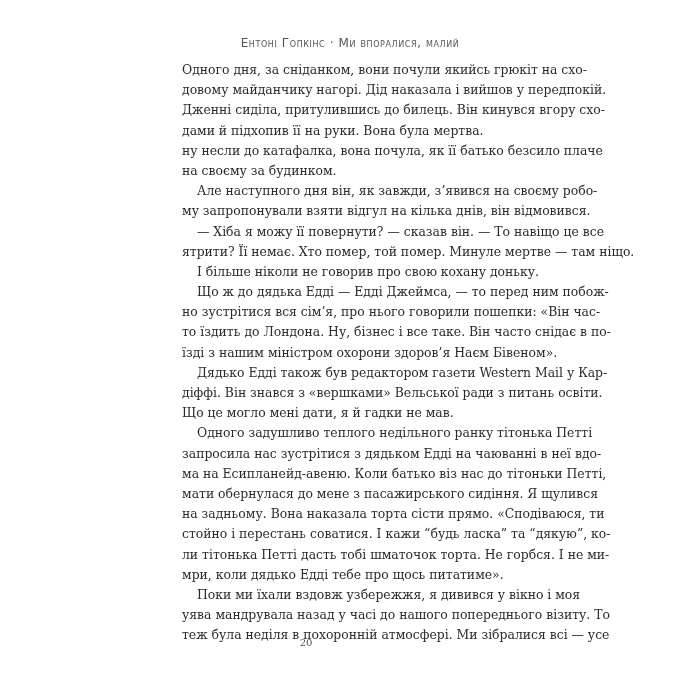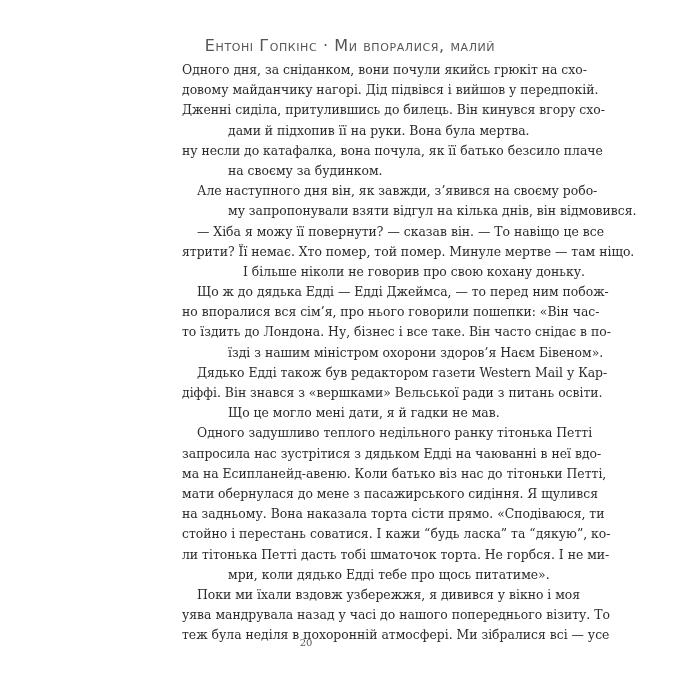--- a/index.html
+++ b/index.html
@@ -20,21 +20,21 @@
       height: 700px;
       background: #ffffff;
     }
     .running-head {
       position: absolute;
       top: 36px;
       left: 0;
       width: 700px;
       text-align: center;
       font-family: "DejaVu Sans", sans-serif;
-      font-size: 16px;
+      font-size: 12px;
       letter-spacing: 0.6px;
       color: #555555;
       font-variant: small-caps;
     }
     .text-block {
       position: absolute;
       left: 182px;
       top: 60px;
       width: 345px;
       font-family: "DejaVu Serif", serif;
@@ -45,21 +45,20 @@
     .line {
       display: block;
       white-space: nowrap;
       text-align: justify;
       text-align-last: justify;
       height: 20.2px;
       overflow: visible;
     }
     .line.last {
       text-align-last: left;
-      margin-left: 46px;
     }
     .line.indent {
       padding-left: 15px;
     }
     .page-number {
       position: absolute;
       top: 637px;
       left: 0;
       width: 612px;
       text-align: center;
@@ -69,32 +68,32 @@
     }
   </style>
 </head>
 <body>
 
 <div class="page">
   <div class="running-head">Ентоні Гопкінс · Ми впоралися, малий</div>
 
   <div class="text-block">
     <span class="line">Одного дня, за сніданком, вони почули якийсь грюкіт на схо-</span>
-    <span class="line">довому майданчику нагорі. Дід підвівся і вийшов у передпокій.</span>
+    <span class="line">довому майданчику нагорі. Дід наказала і вийшов у передпокій.</span>
     <span class="line">Дженні сиділа, притулившись до билець. Він кинувся вгору схо-</span>
     <span class="line last">дами й підхопив її на руки. Вона була мертва.</span>
     <span class="line">ну несли до катафалка, вона почула, як її батько безсило плаче</span>
     <span class="line last">на своєму за будинком.</span>
     <span class="line indent">Але наступного дня він, як завжди, з’явився на своєму робо-</span>
     <span class="line last">му запропонували взяти відгул на кілька днів, він відмовився.</span>
     <span class="line indent">— Хіба я можу її повернути? — сказав він. — То навіщо це все</span>
     <span class="line">ятрити? Її немає. Хто помер, той помер. Минуле мертве — там ніщо.</span>
     <span class="line indent last">І більше ніколи не говорив про свою кохану доньку.</span>
     <span class="line indent">Що ж до дядька Едді — Едді Джеймса, — то перед ним побож-</span>
-    <span class="line">но впоралися вся сім’я, про нього говорили пошепки: «Він час-</span>
+    <span class="line">но зустрітися вся сім’я, про нього говорили пошепки: «Він час-</span>
     <span class="line">то їздить до Лондона. Ну, бізнес і все таке. Він часто снідає в по-</span>
     <span class="line last">їзді з нашим міністром охорони здоров’я Наєм Бівеном».</span>
     <span class="line indent">Дядько Едді також був редактором газети Western Mail у Кар-</span>
     <span class="line">діффі. Він знався з «вершками» Вельської ради з питань освіти.</span>
     <span class="line last">Що це могло мені дати, я й гадки не мав.</span>
     <span class="line indent">Одного задушливо теплого недільного ранку тітонька Петті</span>
     <span class="line">запросила нас зустрітися з дядьком Едді на чаюванні в неї вдо-</span>
     <span class="line">ма на Есипланейд-авеню. Коли батько віз нас до тітоньки Петті,</span>
     <span class="line">мати обернулася до мене з пасажирського сидіння. Я щулився</span>
     <span class="line">на задньому. Вона наказала торта сісти прямо. «Сподіваюся, ти</span>

